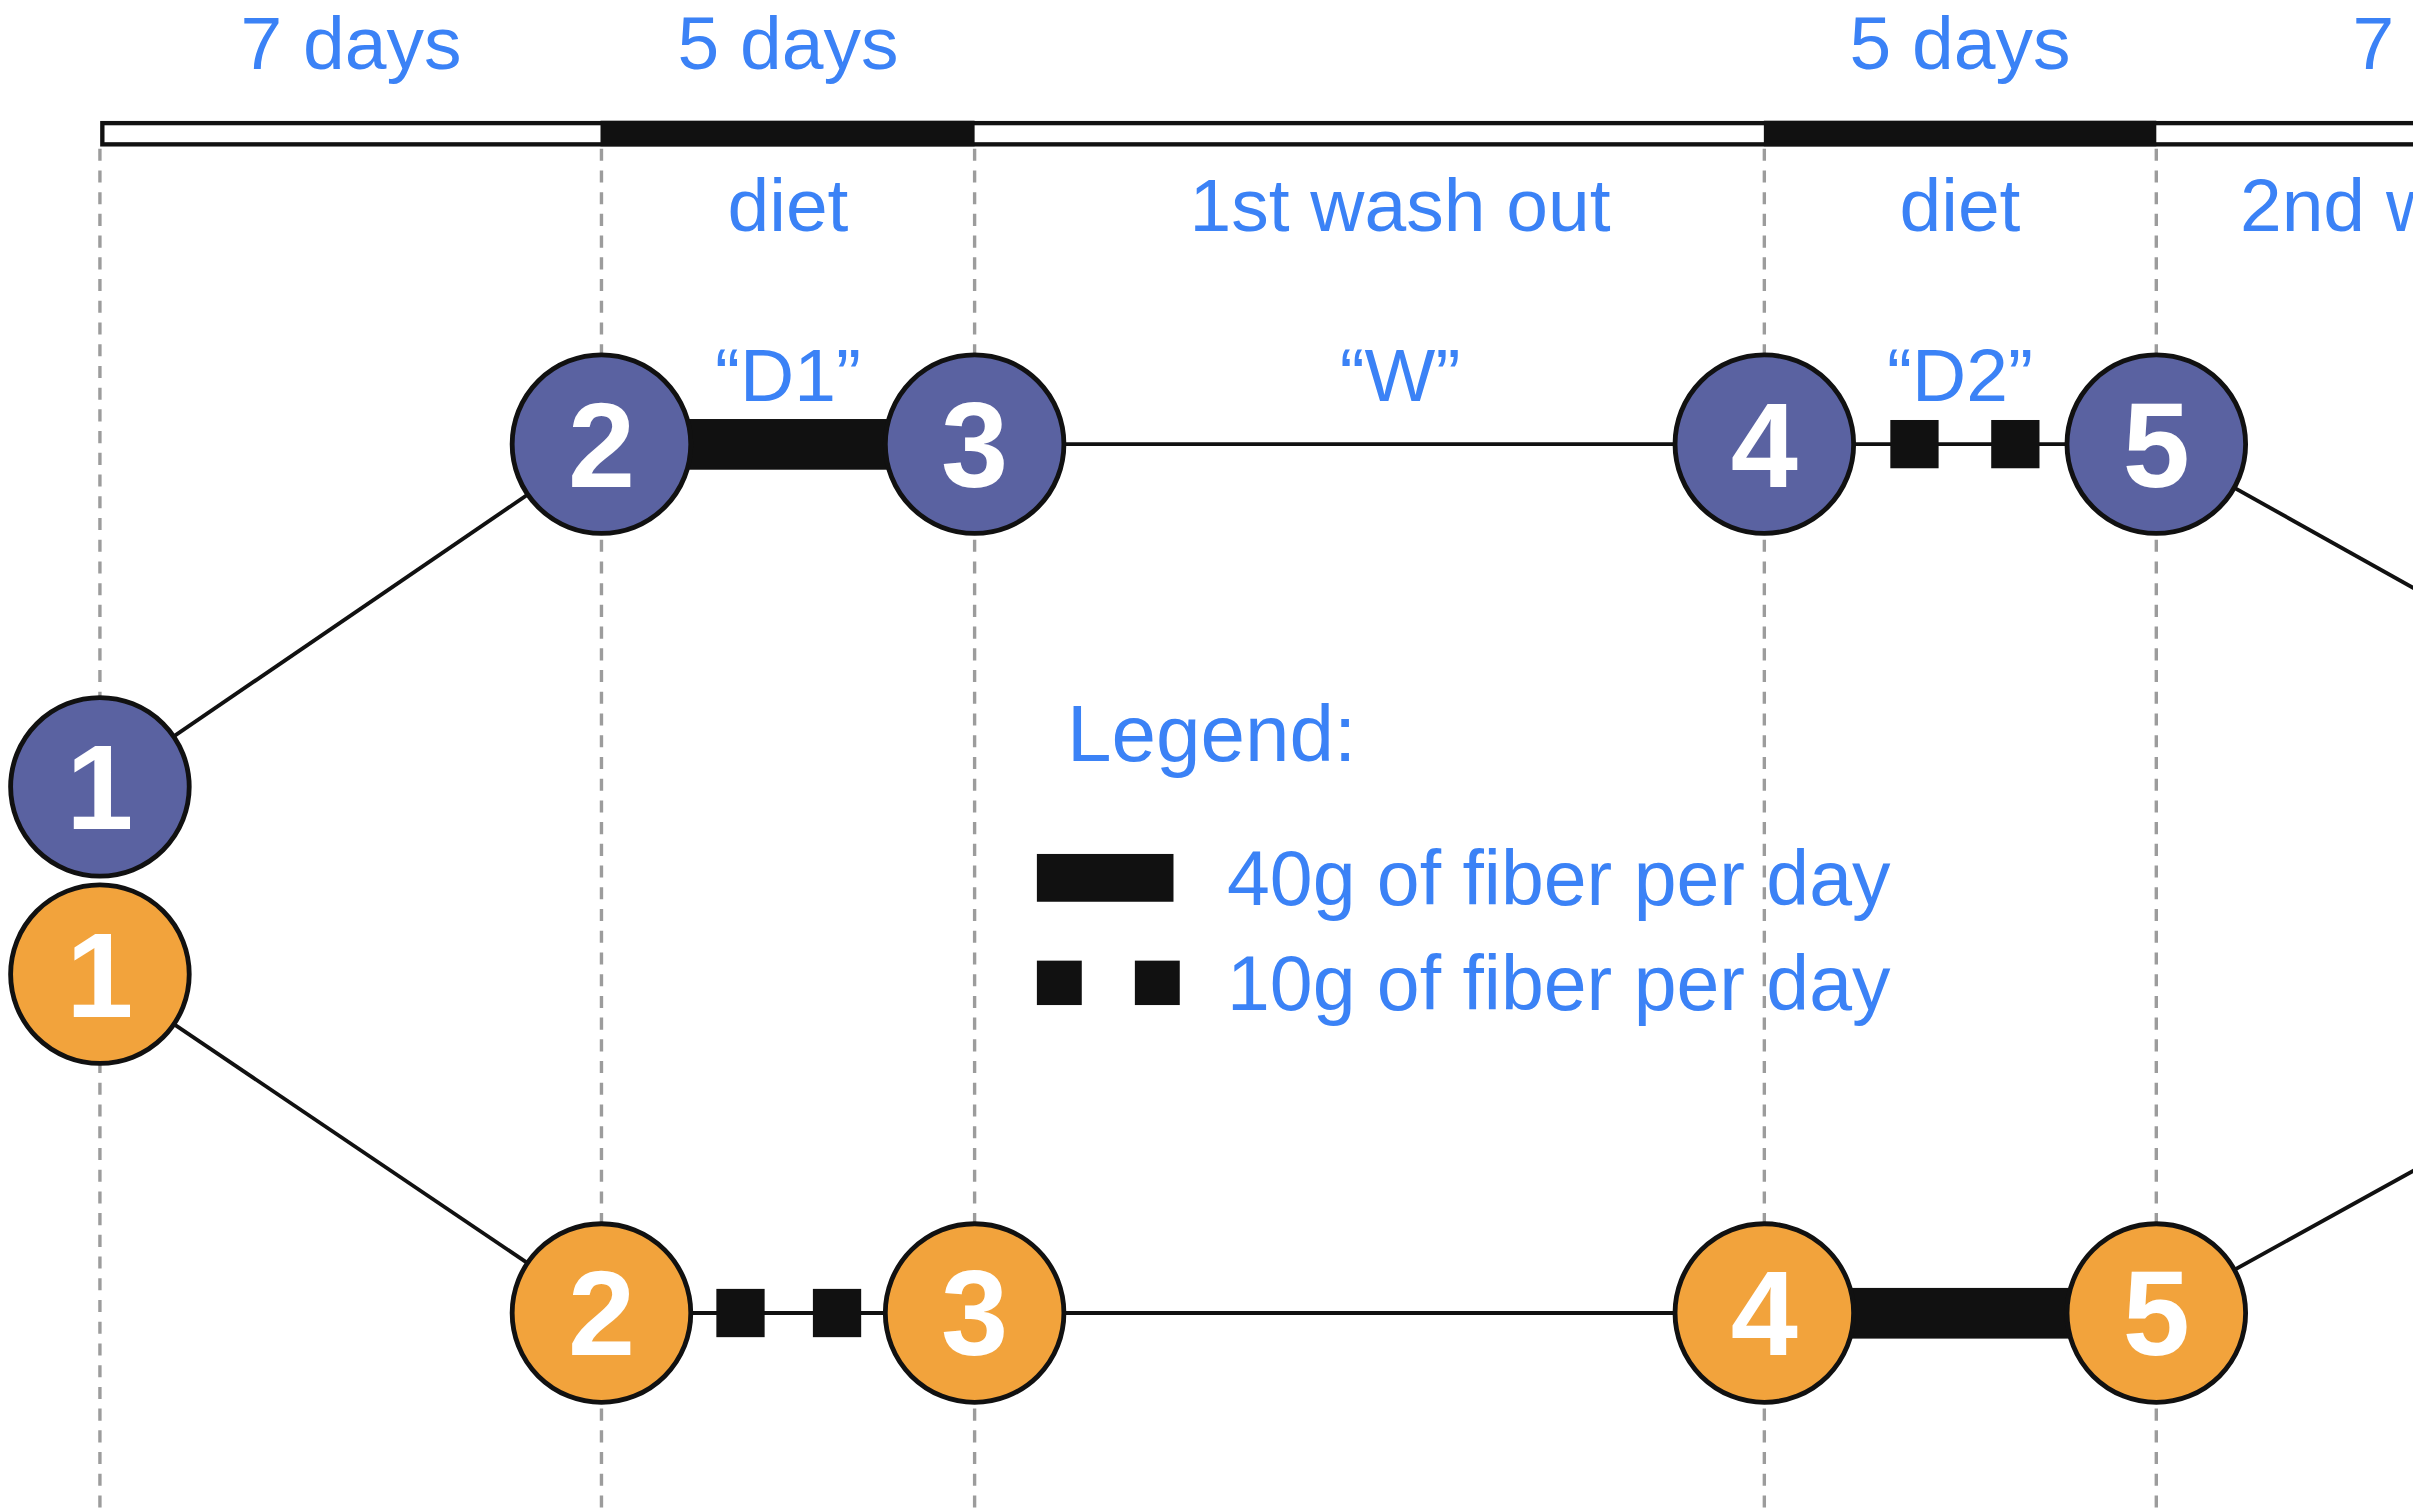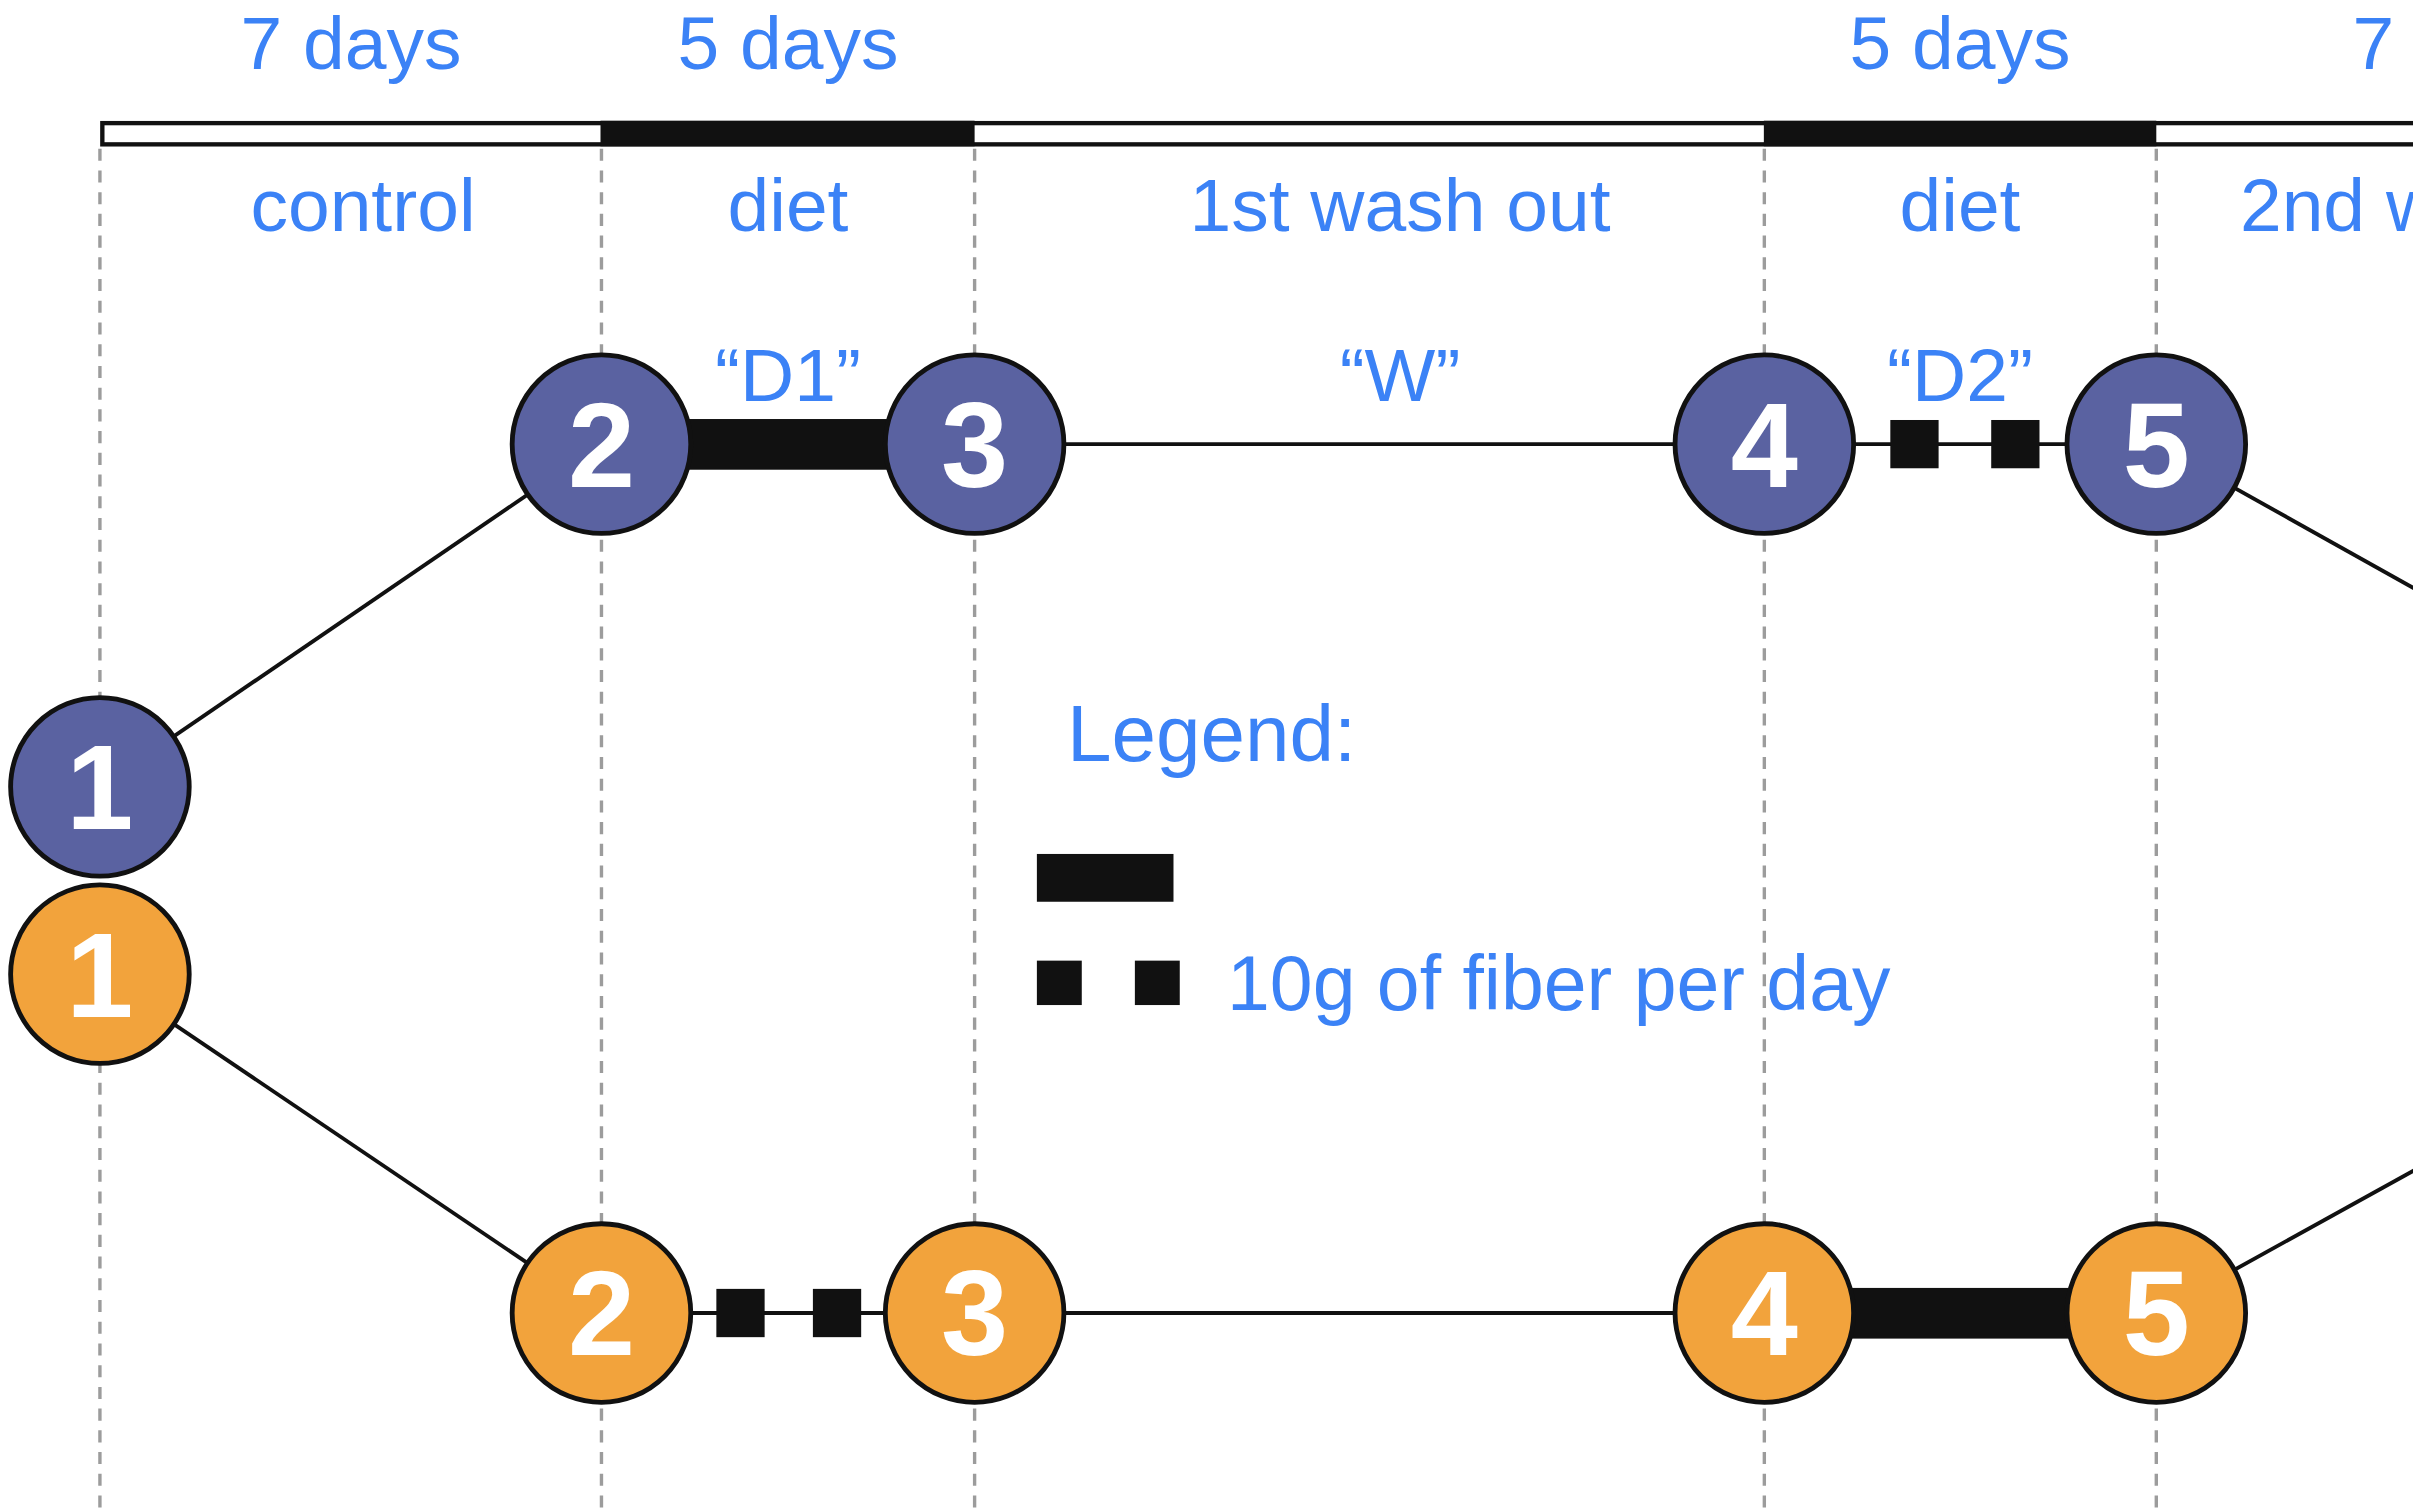--- a/index.html
+++ b/index.html
@@ -94,27 +94,27 @@
       <text x="4467" y="2808">5</text>
       <text x="5736" y="2106">6</text>
     </g>
   </svg>
 
   <div class="lbl center duration" style="left:351px">7 days</div>
   <div class="lbl center duration" style="left:788px">5 days</div>
   <div class="lbl center duration" style="left:1960px">5 days</div>
   <div class="lbl center duration" style="left:2463px">7 days</div>
 
-  <div class="lbl center phase" style="left:363px">control</div>
   <div class="lbl center phase" style="left:788px">diet</div>
   <div class="lbl center phase" style="left:1400px">1st wash out</div>
   <div class="lbl center phase" style="left:1960px">diet</div>
   <div class="lbl center phase" style="left:2463px">2nd wash out</div>
 
   <div class="lbl center code" style="left:788px">“D1”</div>
   <div class="lbl center code" style="left:1400px">“W”</div>
   <div class="lbl center code" style="left:1960px">“D2”</div>
 
   <div class="lbl legend-title" style="left:1067px;justify-content:flex-start;">Legend:</div>
+  <div class="lbl legend-item li-1">40g of fiber per day</div>
   <div class="lbl legend-item li-2">10g of fiber per day</div>
 
 </div>
 
 
 </body></html>

